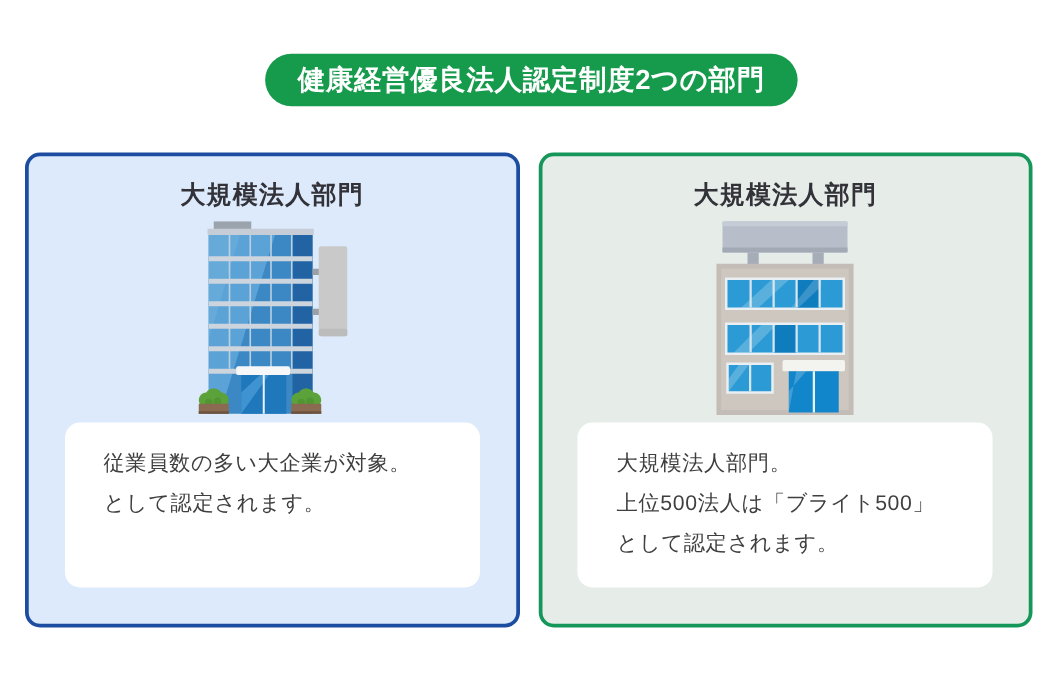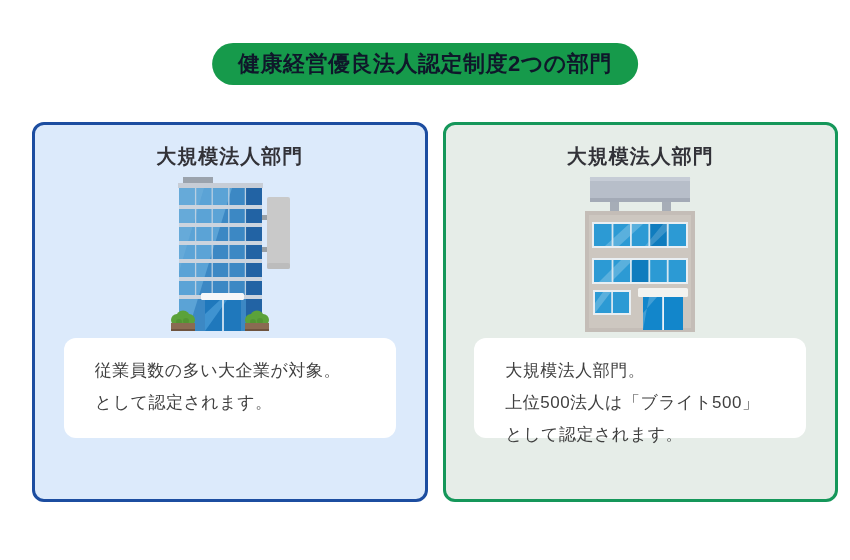--- a/index.html
+++ b/index.html
@@ -6,47 +6,47 @@
   body{
     width:850px;height:560px;background:#ffffff;overflow:hidden;
     font-family:"Liberation Sans","DejaVu Sans",sans-serif;
     -webkit-font-smoothing:antialiased;
   }
   .page{position:relative;width:850px;height:560px;background:#ffffff;}
 
   
   .pill{
     position:absolute;top:43px;left:50%;transform:translateX(-50%);
-    background:#169a4b;color:#0f172a;
+    background:#169a4b;color:#ffffff;
     font-size:22px;font-weight:bold;letter-spacing:0.5px;
     line-height:26px;padding:8px 26px;border-radius:22px;white-space:nowrap;
   }
 
   
   .cards{
-    position:absolute;left:32px;top:122px;width:806px;height:380px;
+    position:absolute;left:20px;top:122px;width:806px;height:380px;
     display:flex;gap:15px;
   }
   .card{
     flex:1;height:380px;box-sizing:border-box;
     border-radius:12px;border:3px solid;
     display:flex;flex-direction:column;align-items:center;
   }
   .card-large{background:#dcEAfb;background:#dceafb;border-color:#1c4da0;}
   .card-sme{background:#e6ede8;border-color:#15975a;}
 
   .card-title{
     margin:20px 0 0 0;font-size:20px;font-weight:bold;color:#323238;
     letter-spacing:1px;text-align:center;line-height:23px;
   }
   .illu{
     margin-top:9px;height:155px;display:flex;justify-content:center;align-items:flex-end;
   }
   .desc-box{
-    margin-top:6px;width:332px;height:100px;box-sizing:border-box;
+    margin-top:6px;width:332px;height:132px;box-sizing:border-box;
     background:#ffffff;border-radius:12px;
     padding:17px 10px 0 31px;
   }
   .desc-line{
     margin:0;font-size:17px;line-height:32px;color:#3f3f3f;letter-spacing:0.5px;
     white-space:nowrap;
   }
 </style>
 </head>
 <body>

